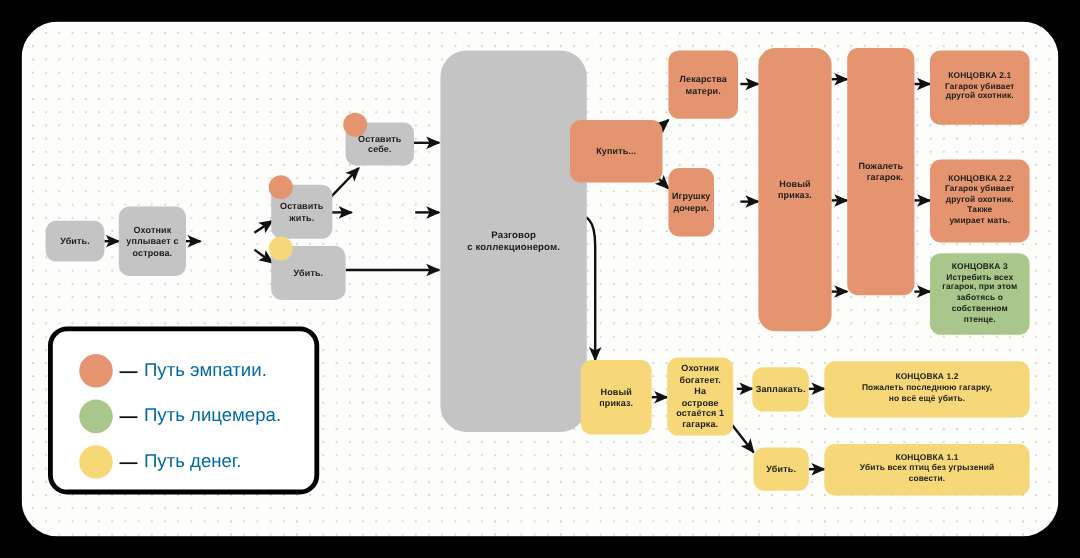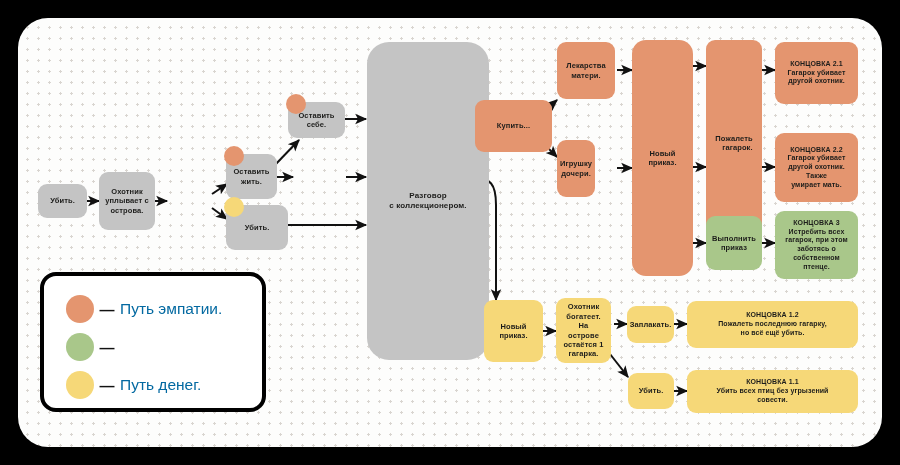--- a/index.html
+++ b/index.html
@@ -224,24 +224,20 @@
 другой охотник.</span>
   </div>
 
   <div class="node orange" style="left:775px; top:133px; width:83px;  height:69px; font-size:7px;">
     <span>КОНЦОВКА 2.2
 Гагарок убивает
 другой охотник. Также
 умирает мать.</span>
   </div>
 
-  <div class="node green" style="left:706px; top:216px; width:56px;  height:54px; font-size:7.5px;">
-    <span>Выполнить
-приказ</span>
-  </div>
 
   <div class="node green" style="left:775px; top:211px; width:83px;  height:68px; font-size:7px;">
     <span>КОНЦОВКА 3
 Истребить всех
 гагарок, при этом
 заботясь о
 собственном птенце.</span>
   </div>
 
   <div class="node yellow" style="left:484px; top:300px; width:59px;  height:62px; font-size:7.5px;">
@@ -279,20 +275,21 @@
 
   <div id="legend">
     <div class="legend-row">
       <span class="legend-swatch" style="background:#e4956f"></span>
       <span class="legend-dash">—</span>
       <span class="legend-label">Путь эмпатии.</span>
     </div>
     <div class="legend-row">
       <span class="legend-swatch" style="background:#a9c78a"></span>
       <span class="legend-dash">—</span>
+      <span class="legend-label">Путь лицемера.</span>
     </div>
     <div class="legend-row">
       <span class="legend-swatch" style="background:#f6d878"></span>
       <span class="legend-dash">—</span>
       <span class="legend-label">Путь денег.</span>
     </div>
   </div>
 </div>
 
 </body></html>

